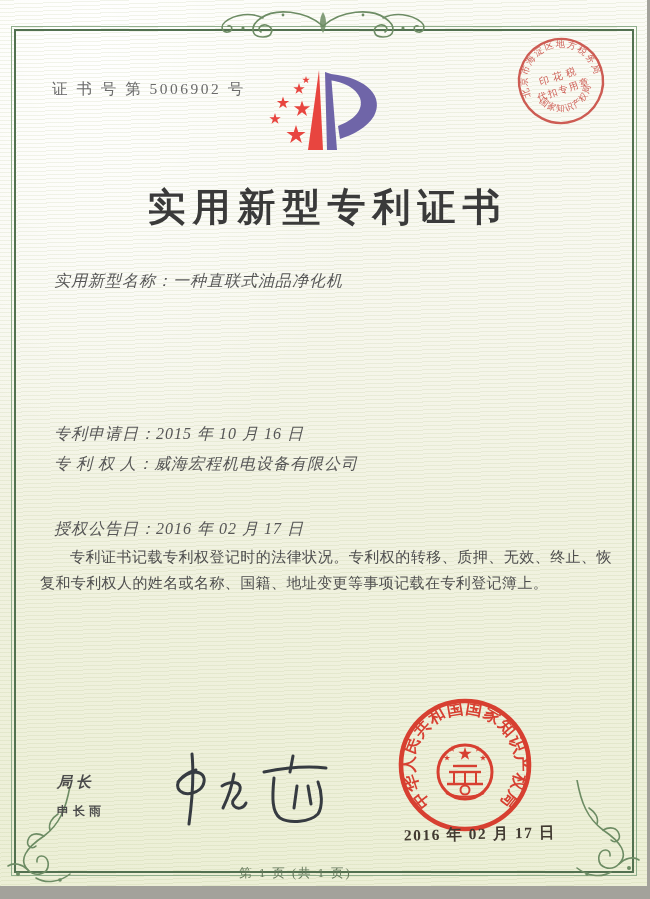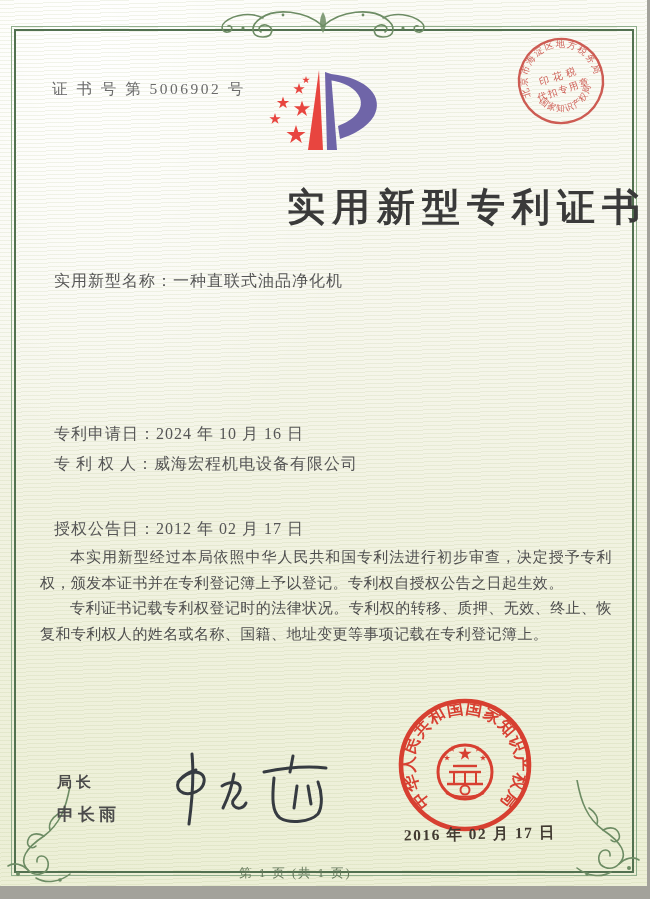--- a/index.html
+++ b/index.html
@@ -25,38 +25,38 @@
   .frame-outer{position:absolute;left:11px;top:26px;right:10px;bottom:10px;border:1px solid #8fae8b;}
   .frame-inner{position:absolute;inset:2px;border:2px solid #527150;}
   .top-ornament{position:absolute;left:217px;top:6px;}
   .corner-orn-left{position:absolute;left:6px;top:786px;}
   .corner-orn-right{position:absolute;right:6px;top:780px;}
   .cert-number{position:absolute;left:52px;top:79px;font-size:15.5px;color:#6a6a6a;letter-spacing:2.5px;}
   .logo{position:absolute;left:256px;top:58px;}
   .tax-stamp{position:absolute;left:516px;top:36px;transform:rotate(-18deg);opacity:.9;}
   .stamp-text{fill:#c94c43;font-family:"Liberation Serif","DejaVu Serif",serif;}
   .title{
-    position:absolute;left:8px;right:0;top:182px;margin:0;text-align:right;
+    position:absolute;left:8px;right:0;top:182px;margin:0;text-align:center;
     font-size:38px;font-weight:600;letter-spacing:7px;color:#3a3a3a;
   }
-  .field{position:absolute;left:54px;font-size:16px;color:#565656;letter-spacing:1px;white-space:nowrap;}
+  .field{position:absolute;left:54px;font-size:16px;color:#565656;letter-spacing:1px;white-space:nowrap;font-style:italic;}
   .f0{top:271px}.f1{top:329px}.f2{top:377px}.f3{top:424px}.f4{top:454px}.f5{top:519px}
   .body-text{
     position:absolute;left:40px;width:572px;top:545px;
     font-size:15px;line-height:25.5px;color:#4e4e4e;text-align:justify;letter-spacing:.4px;
   }
   .body-text p{margin:0;text-indent:2em;}
   .office-seal{position:absolute;left:396px;top:696px;opacity:.96;}
   .seal-ring-text{fill:#d7392b;font-weight:700;font-family:"Liberation Serif","DejaVu Serif",serif;}
   .seal-date{
     position:absolute;left:404px;top:824px;font-size:15.5px;font-weight:600;
     color:#413a31;letter-spacing:1.5px;transform:rotate(-1.2deg);
   }
-  .signer-title{position:absolute;left:57px;top:773px;font-size:15px;font-weight:600;letter-spacing:4px;color:#4c4c4c;}
-  .signer-name{position:absolute;left:57px;top:803px;font-size:17px;font-weight:600;letter-spacing:4px;color:#4c4c4c;}
+  .signer-title{position:absolute;left:57px;top:773px;font-size:15px;font-weight:600;letter-spacing:4px;color:#4c4c4c;font-style:italic;}
+  .signer-name{position:absolute;left:57px;top:803px;font-size:12px;font-weight:600;letter-spacing:4px;color:#4c4c4c;}
   .signature{position:absolute;left:160px;top:748px;}
   .footer-page{
     position:absolute;left:0;right:0;top:865px;text-align:center;transform:translateX(-28px);
     font-size:12.5px;color:#63775a;letter-spacing:2px;
   }
   .orn{stroke:#6d8c64;stroke-width:1.6;fill:none;stroke-linecap:round;}
 </style>
 </head>
 <body>
 
@@ -123,26 +123,25 @@
       <text class="stamp-text" font-size="8.6" letter-spacing="1">
         <textPath href="#taxBot" startOffset="50%" text-anchor="middle">国家知识产权局</textPath>
       </text>
       <text class="stamp-text" x="45" y="43" font-size="10" letter-spacing="4" text-anchor="middle">印花税</text>
       <text class="stamp-text" x="45" y="57" font-size="9.5" letter-spacing="1.5" text-anchor="middle">代扣专用章</text>
     </svg>
 
     <h1 class="title">实用新型专利证书</h1>
 
     <div class="field f0">实用新型名称：一种直联式油品净化机</div>
-    <div class="field f3">专利申请日：2024 年 10 月 16 日</div>
+    <div class="field f3">专利申请日：2015 年 10 月 16 日</div>
     <div class="field f4">专 利 权 人：威海宏程机电设备有限公司</div>
-    <div class="field f5">授权公告日：2012 年 02 月 17 日</div>
+    <div class="field f5">授权公告日：2016 年 02 月 17 日</div>
 
     <div class="body-text">
-      <p>本实用新型经过本局依照中华人民共和国专利法进行初步审查，决定授予专利权，颁发本证书并在专利登记簿上予以登记。专利权自授权公告之日起生效。</p>
       <p>专利证书记载专利权登记时的法律状况。专利权的转移、质押、无效、终止、恢复和专利权人的姓名或名称、国籍、地址变更等事项记载在专利登记簿上。</p>
     </div>
 
     <svg class="office-seal" width="138" height="138" viewBox="0 0 138 138">
       <circle cx="69" cy="69" r="64" fill="none" stroke="#d7392b" stroke-width="4.6"></circle>
       <path id="sealRing" d="M33,105 A51,51 0 1 1 105,105" fill="none"></path>
       <text class="seal-ring-text" font-size="16.5" letter-spacing="1">
         <textPath href="#sealRing" startOffset="50%" text-anchor="middle">中华人民共和国国家知识产权局</textPath>
       </text>
 

